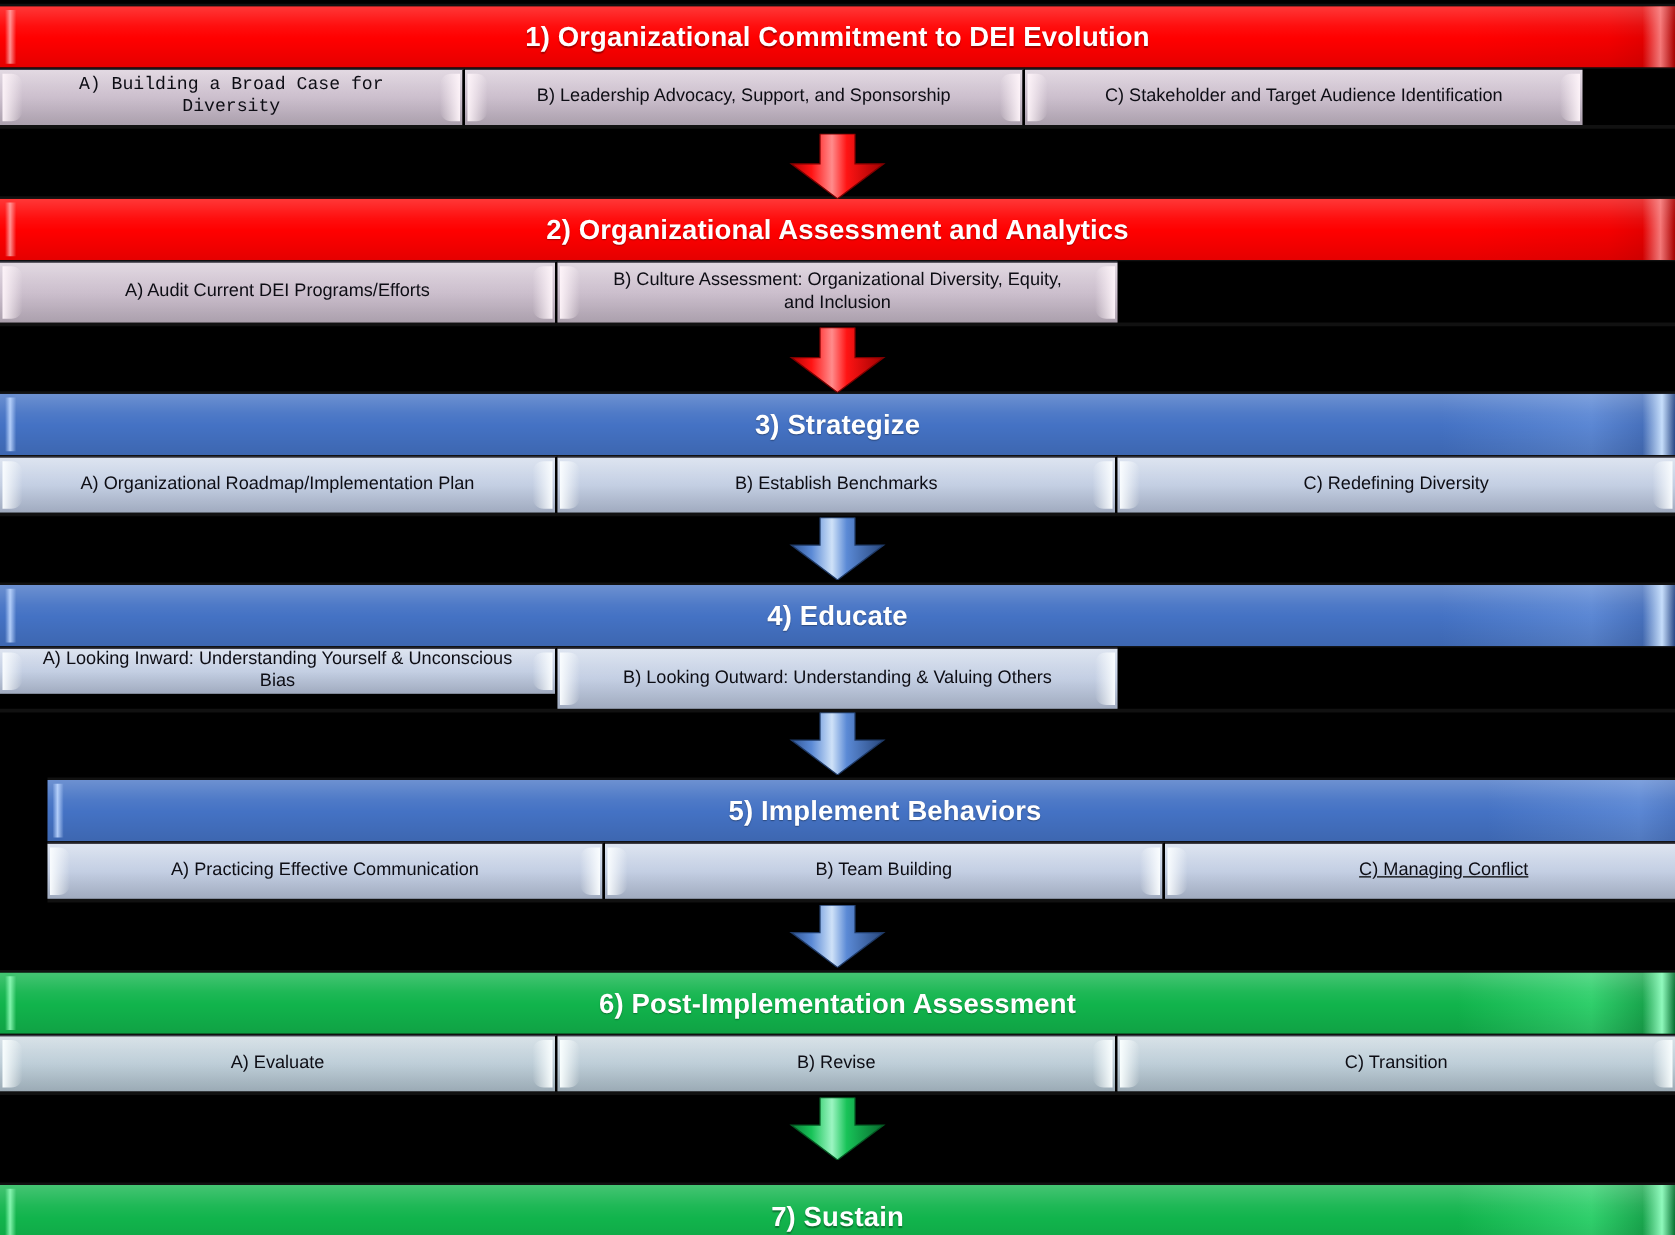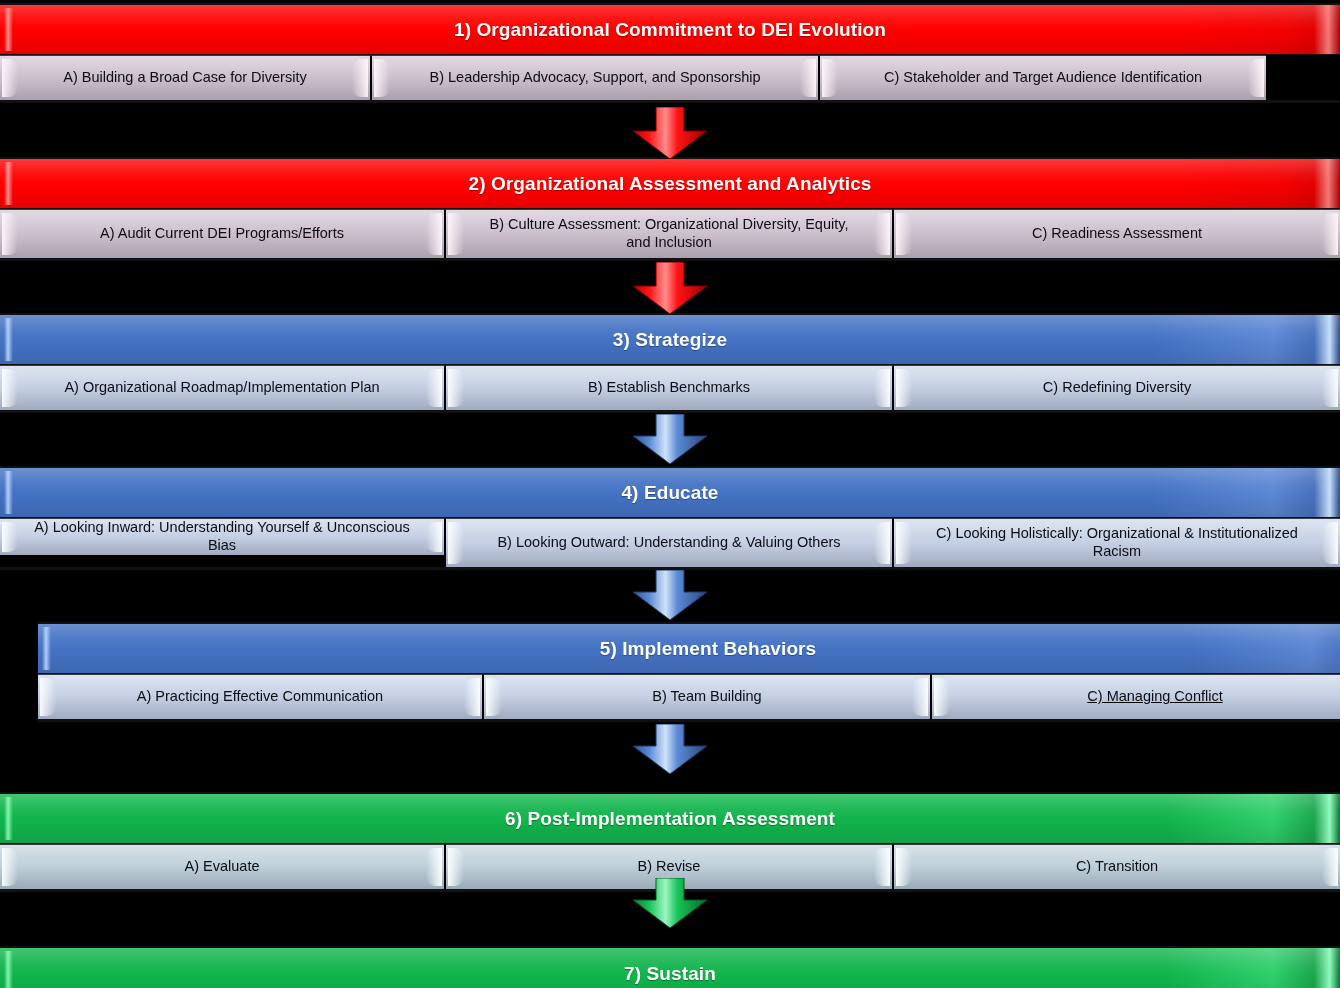--- a/index.html
+++ b/index.html
@@ -40,21 +40,21 @@
     justify-content: center;
     overflow: hidden;
     border-top: 2px solid #111;
     border-bottom: 1px solid #111;
   }
   .bar-label {
     position: relative;
     z-index: 4;
     color: #ffffff;
     font-weight: bold;
-    font-size: 19px;
+    font-size: 22px;
     letter-spacing: .1px;
     text-align: center;
     text-shadow: 0 1px 1px rgba(0,0,0,.35);
     padding: 0 16px;
   }
   
   .bar::after {
     content: "";
     position: absolute;
     left: 0; right: 0; top: 0; bottom: 0;
@@ -178,21 +178,21 @@
 
 <div id="diagram">
 
   <div class="stage" style="top:3px;">
     <div class="bar red" style="height:52px;">
       <span class="edge-l"></span>
       <span class="edge-r"></span>
       <span class="bar-label">1) Organizational Commitment to DEI Evolution</span>
     </div>
     <div class="subrow pink">
-      <div class="subitem" style="width:372px;height:45px;">
+      <div class="subitem" style="width:372px;height:45px;font-family:Liberation Mono, monospace;">
         <span class="cap-l"></span>
         <span class="cap-r"></span>
         <span class="txt">A) Building a Broad Case for Diversity</span>
       </div>
       <div class="subitem" style="width:448px;height:45px;">
         <span class="cap-l"></span>
         <span class="cap-r"></span>
         <span class="txt">B) Leadership Advocacy, Support, and Sponsorship</span>
       </div>
       <div class="subitem" style="width:446px;height:45px;">
@@ -228,25 +228,20 @@
       <div class="subitem" style="width:446px;height:49px;">
         <span class="cap-l"></span>
         <span class="cap-r"></span>
         <span class="txt">A) Audit Current DEI Programs/Efforts</span>
       </div>
       <div class="subitem" style="width:448px;height:49px;">
         <span class="cap-l"></span>
         <span class="cap-r"></span>
         <span class="txt">B) Culture Assessment: Organizational Diversity, Equity, and Inclusion</span>
       </div>
-      <div class="subitem" style="width:446px;height:49px;">
-        <span class="cap-l"></span>
-        <span class="cap-r"></span>
-        <span class="txt">C) Readiness Assessment</span>
-      </div>
     </div>
   </div>
 
   <div class="arrow" style="top:262px;">
     <svg width="86" height="52" viewBox="0 0 86 52" aria-hidden="true">
       <defs>
         <linearGradient id="gRed2" x1="0" y1="0" x2="1" y2="0">
           <stop offset="0%" stop-color="#b50000"></stop>
           <stop offset="22%" stop-color="#ff1414"></stop>
           <stop offset="44%" stop-color="#ff8c8c"></stop>
@@ -308,25 +303,20 @@
       <div class="subitem" style="width:446px;height:37px;">
         <span class="cap-l"></span>
         <span class="cap-r"></span>
         <span class="txt">A) Looking Inward: Understanding Yourself &amp; Unconscious Bias</span>
       </div>
       <div class="subitem" style="width:448px;height:49px;">
         <span class="cap-l"></span>
         <span class="cap-r"></span>
         <span class="txt">B) Looking Outward: Understanding &amp; Valuing Others</span>
       </div>
-      <div class="subitem" style="width:446px;height:49px;">
-        <span class="cap-l"></span>
-        <span class="cap-r"></span>
-        <span class="txt">C) Looking Holistically: Organizational &amp; Institutionalized Racism</span>
-      </div>
     </div>
   </div>
 
   <div class="arrow" style="top:570px;">
     <svg width="86" height="50" viewBox="0 0 86 50" aria-hidden="true">
       <defs>
         <linearGradient id="gBlue2" x1="0" y1="0" x2="1" y2="0">
           <stop offset="0%" stop-color="#2f5596"></stop>
           <stop offset="22%" stop-color="#5b8ad6"></stop>
           <stop offset="44%" stop-color="#cfe2f8"></stop>
@@ -371,21 +361,21 @@
           <stop offset="22%" stop-color="#5b8ad6"></stop>
           <stop offset="44%" stop-color="#cfe2f8"></stop>
           <stop offset="60%" stop-color="#5b8ad6"></stop>
           <stop offset="100%" stop-color="#27467c"></stop>
         </linearGradient>
       </defs>
       <polygon points="29,0 57,0 57,22 80,22 43,50 6,22 29,22" fill="url(#gBlue3)" stroke="#1f3a66" stroke-width="1"></polygon>
     </svg>
   </div>
 
-  <div class="stage" style="top:792px;">
+  <div class="stage" style="top:776px;">
     <div class="bar green" style="height:52px;">
       <span class="edge-l"></span>
       <span class="edge-r"></span>
       <span class="bar-label">6) Post-Implementation Assessment</span>
     </div>
     <div class="subrow teal">
       <div class="subitem" style="width:446px;height:45px;">
         <span class="cap-l"></span>
         <span class="cap-r"></span>
         <span class="txt">A) Evaluate</span>

